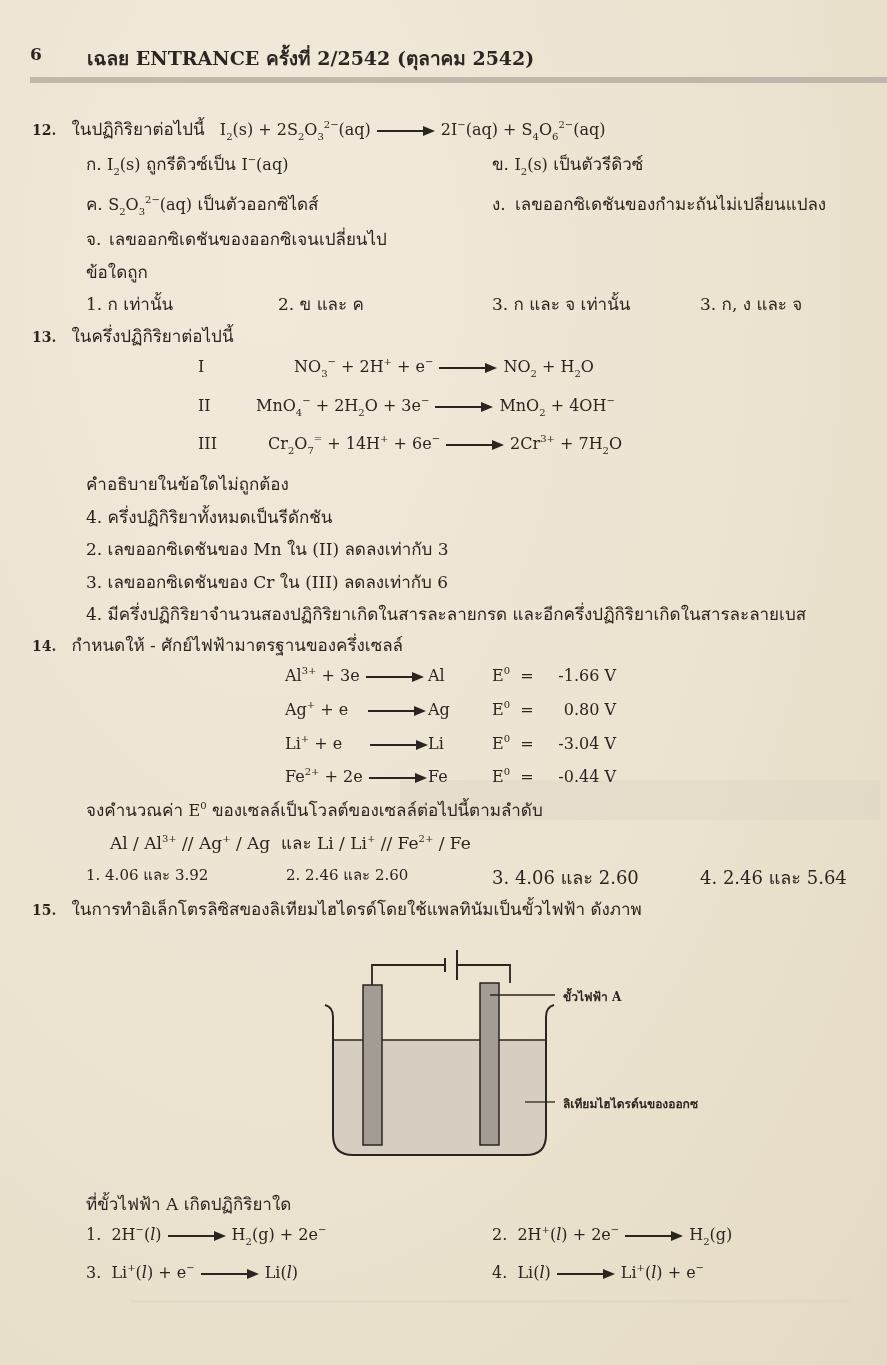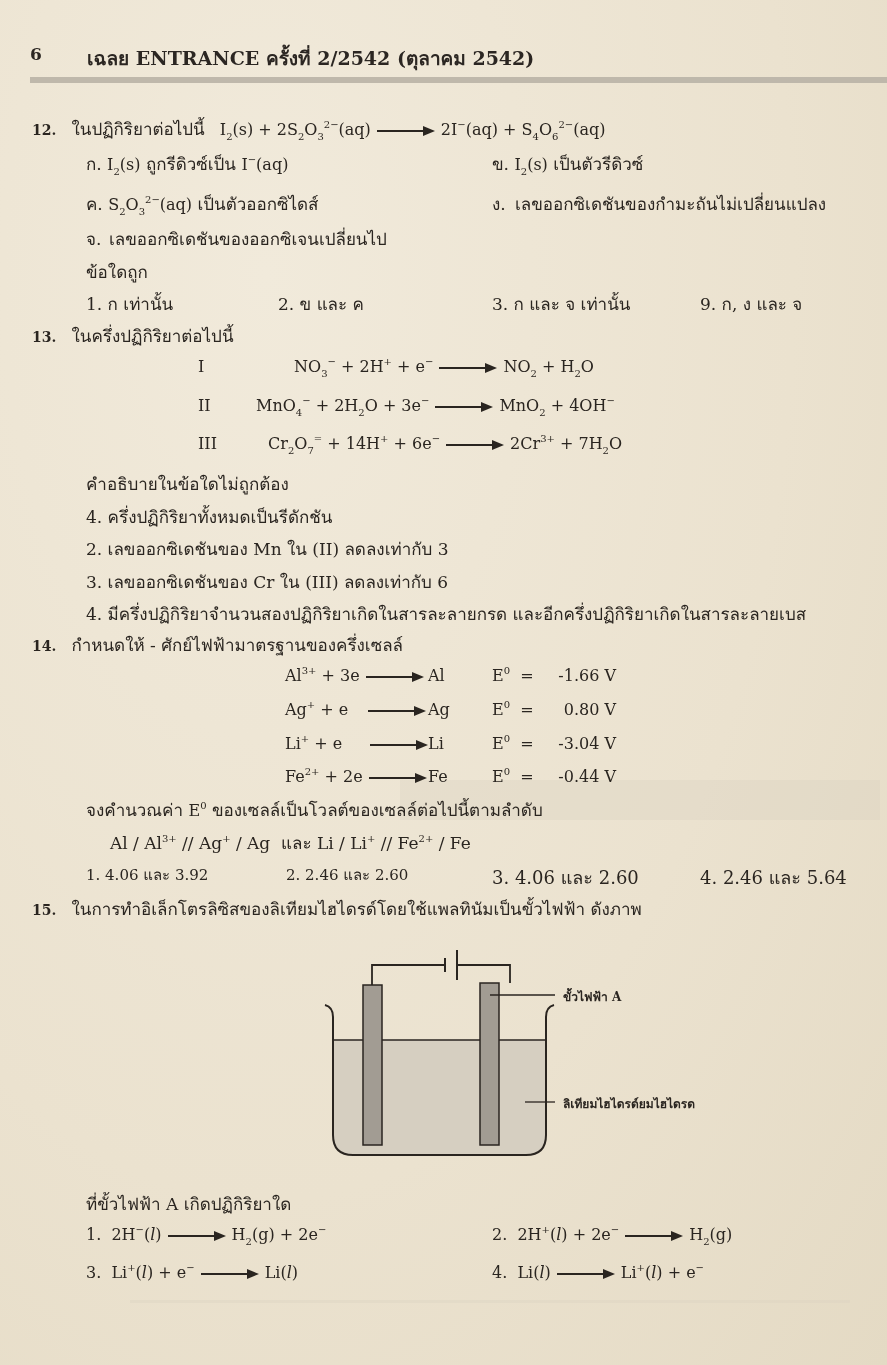--- a/index.html
+++ b/index.html
@@ -41,21 +41,21 @@
 <div class="abs q" style="left:492px;top:150px;">ข. <span class="eq">I<sub>2</sub>(s)</span> เป็นตัวรีดิวซ์</div>
 <div class="abs q" style="left:86px;top:190px;">ค. <span class="eq">S<sub>2</sub>O<sub>3</sub><sup>2−</sup>(aq)</span> เป็นตัวออกซิไดส์</div>
 <div class="abs q" style="left:492px;top:190px;">ง.</div>
 <div class="abs q" style="left:515px;top:190px;">เลขออกซิเดชันของกำมะถันไม่เปลี่ยนแปลง</div>
 <div class="abs q" style="left:86px;top:225px;">จ.</div>
 <div class="abs q" style="left:109px;top:225px;">เลขออกซิเดชันของออกซิเจนเปลี่ยนไป</div>
 <div class="abs q" style="left:86px;top:258px;">ข้อใดถูก</div>
 <div class="abs q" style="left:86px;top:290px;">1. ก เท่านั้น</div>
 <div class="abs q" style="left:278px;top:290px;">2. ข และ ค</div>
 <div class="abs q" style="left:492px;top:290px;">3. ก และ จ เท่านั้น</div>
-<div class="abs q" style="left:700px;top:290px;">9. ก, ง และ จ</div>
+<div class="abs q" style="left:700px;top:290px;">3. ก, ง และ จ</div>
 
 <div class="abs" style="left:32px;top:322px;">
   <span class="qnum">13.</span>
   <span class="q" style="margin-left:10px;">ในครึ่งปฏิกิริยาต่อไปนี้</span>
 </div>
 <div class="abs eq" style="left:198px;top:357px;">I</div>
 <div class="abs eq" style="left:294px;top:357px;">NO<sub>3</sub><sup>−</sup> + 2H<sup>+</sup> + e<sup>−</sup><span class="arrow"></span>NO<sub>2</sub> + H<sub>2</sub>O</div>
 <div class="abs eq" style="left:198px;top:396px;">II</div>
 <div class="abs eq" style="left:256px;top:396px;">MnO<sub>4</sub><sup>−</sup> + 2H<sub>2</sub>O + 3e<sup>−</sup><span class="arrow"></span>MnO<sub>2</sub> + 4OH<sup>−</sup></div>
 <div class="abs eq" style="left:198px;top:434px;">III</div>
@@ -113,19 +113,19 @@
   </g>
   <path d="M13,95 L226,95 L226,190 Q226,210 206,210 L33,210 Q13,210 13,190 Z" fill="#d6cfc1"></path>
   <path d="M5,60 Q13,62 13,72 L13,190 Q13,210 33,210 L206,210 Q226,210 226,190 L226,72 Q226,62 234,60" fill="none" stroke="#2a2520" stroke-width="2"></path>
   <line x1="13" y1="95" x2="226" y2="95" stroke="#2a2520" stroke-width="1.5"></line>
   <rect x="43" y="40" width="19" height="160" fill="#a29c93" stroke="#2a2520" stroke-width="1.5"></rect>
   <rect x="160" y="38" width="19" height="162" fill="#a29c93" stroke="#2a2520" stroke-width="1.5"></rect>
   <line x1="170" y1="50" x2="235" y2="50" stroke="#2a2520" stroke-width="1.3"></line>
   <line x1="205" y1="157" x2="235" y2="157" stroke="#2a2520" stroke-width="1.3"></line>
 </svg>
 <div class="abs" style="left:563px;top:987px;font-size:12px;font-weight:bold;">ขั้วไฟฟ้า A</div>
-<div class="abs" style="left:563px;top:1094px;font-size:12px;font-weight:bold;">ลิเทียมไฮไดรด์ยมไฮไดรด</div>
+<div class="abs" style="left:563px;top:1094px;font-size:12px;font-weight:bold;">ลิเทียมไฮไดรด์นของออกซ</div>
 
 <div class="abs q" style="left:86px;top:1190px;">ที่ขั้วไฟฟ้า A เกิดปฏิกิริยาใด</div>
 <div class="abs eq" style="left:86px;top:1225px;">1. &nbsp;2H<sup>−</sup>(<i>l</i>)<span class="arrow"></span>H<sub>2</sub>(g) + 2e<sup>−</sup></div>
 <div class="abs eq" style="left:492px;top:1225px;">2. &nbsp;2H<sup>+</sup>(<i>l</i>) + 2e<sup>−</sup><span class="arrow"></span>H<sub>2</sub>(g)</div>
 <div class="abs eq" style="left:86px;top:1263px;">3. &nbsp;Li<sup>+</sup>(<i>l</i>) + e<sup>−</sup><span class="arrow"></span>Li(<i>l</i>)</div>
 <div class="abs eq" style="left:492px;top:1263px;">4. &nbsp;Li(<i>l</i>)<span class="arrow"></span>Li<sup>+</sup>(<i>l</i>) + e<sup>−</sup></div>
 
 </body></html>

